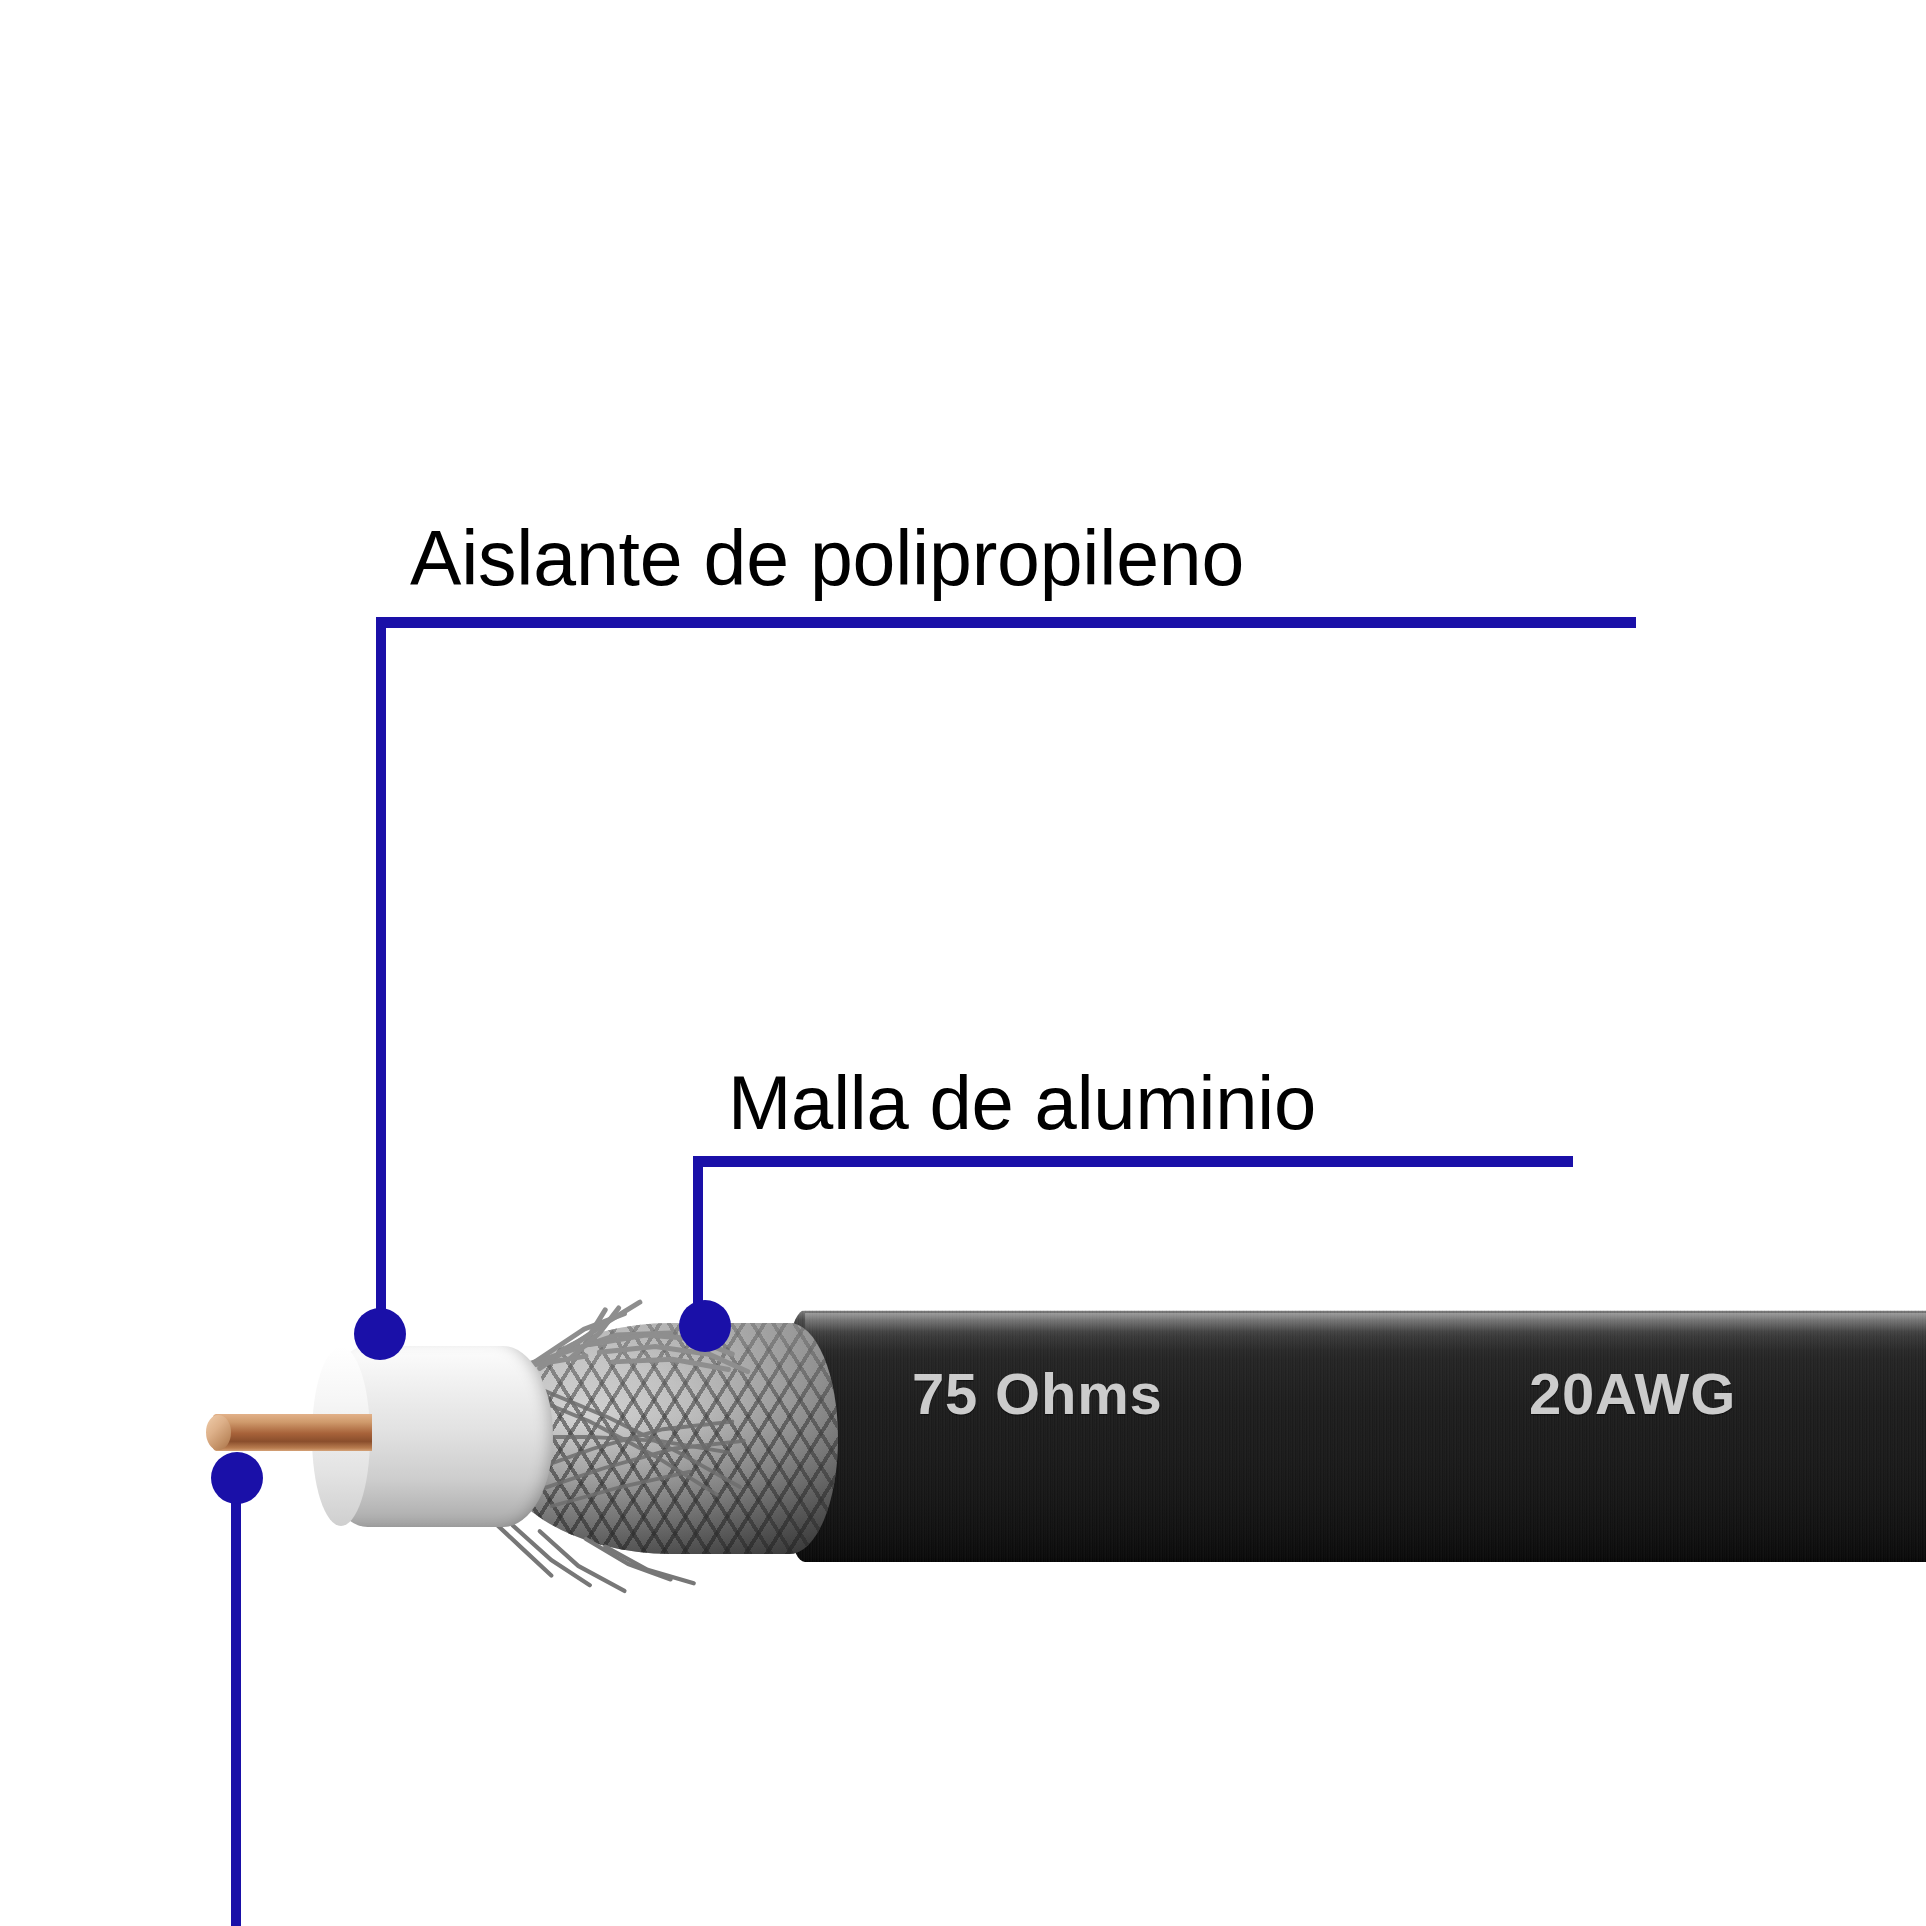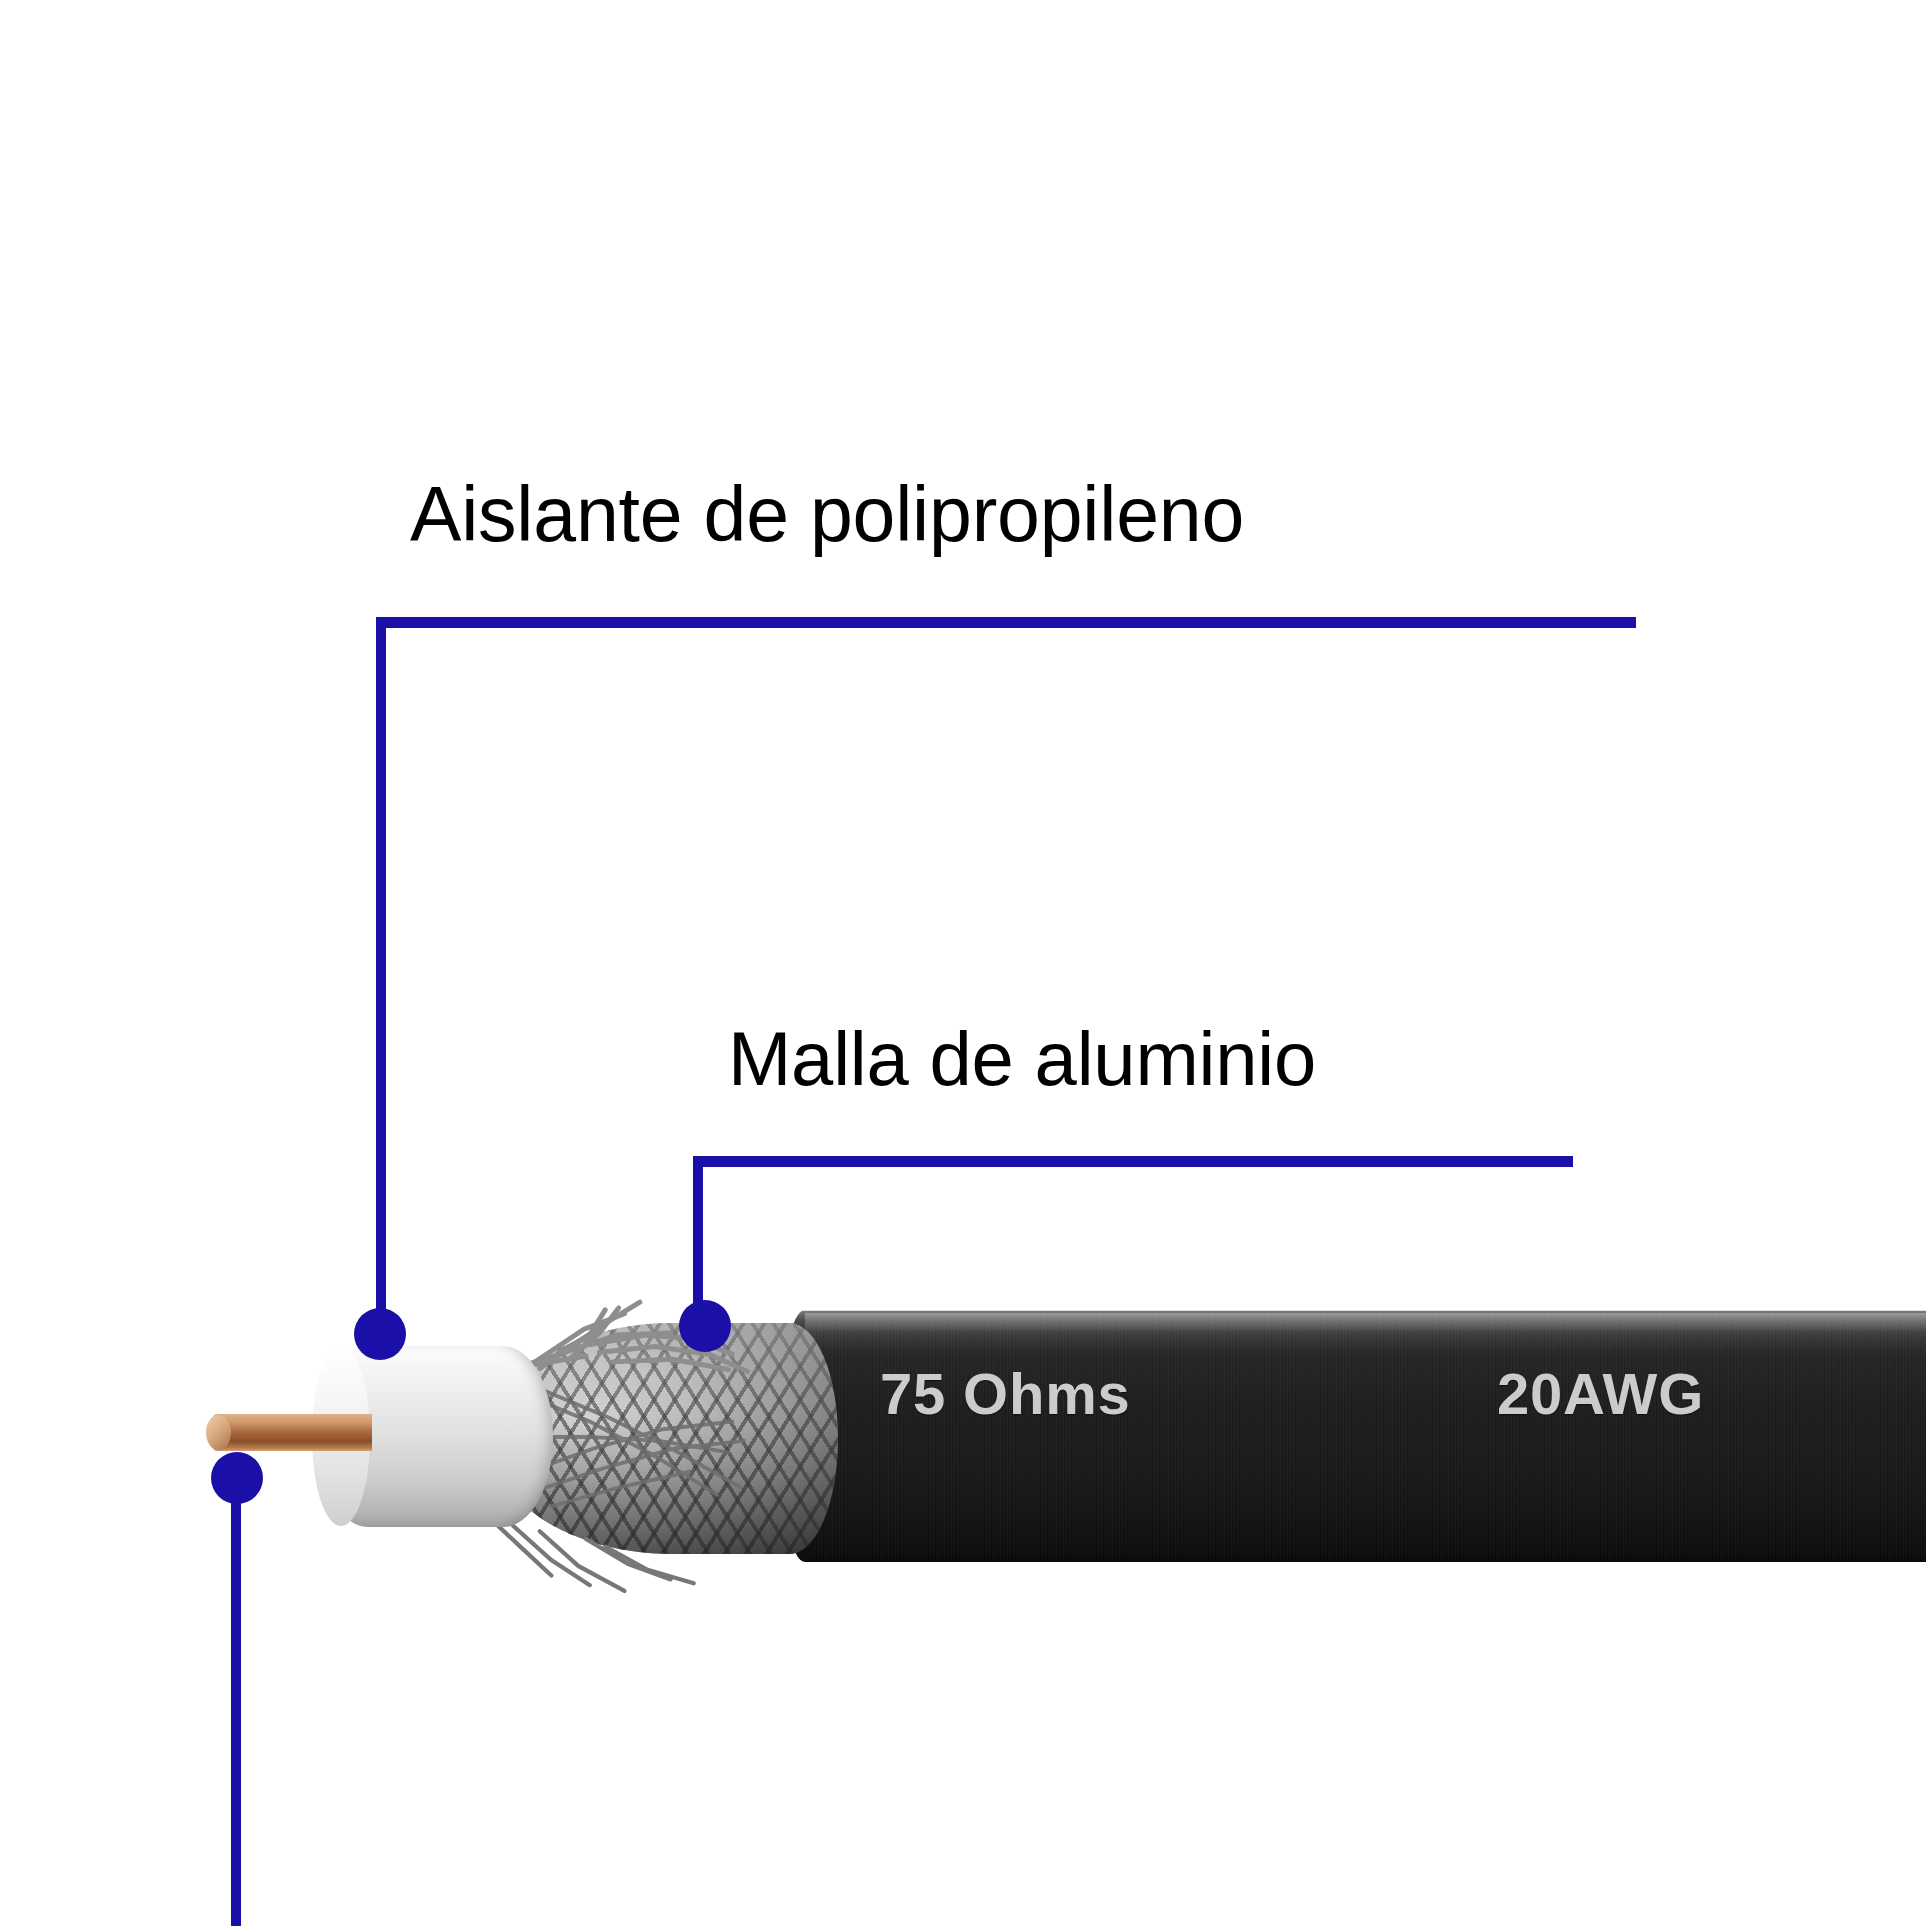--- a/index.html
+++ b/index.html
@@ -18,20 +18,21 @@
 
   
   .callout-label {
     position: absolute;
     color: #000000;
     font-family: "Liberation Sans", sans-serif;
     font-weight: 400;
     white-space: nowrap;
     line-height: 1;
     letter-spacing: -0.2px;
+    margin-top: 44px;
   }
 
   
   .leader-h {
     position: absolute;
     background: #1a10a8;
   }
   .leader-v {
     position: absolute;
     background: #1a10a8;
@@ -107,20 +108,21 @@
     position: absolute;
     top: 89px;
     color: #d9d9d9;
     font-family: "Liberation Sans", sans-serif;
     font-weight: 700;
     font-size: 58px;
     letter-spacing: 0.8px;
     white-space: nowrap;
     text-shadow: 0 0.8px 1.2px rgba(0,0,0,0.65);
     opacity: 0.93;
+    margin-left: 32px;
   }
   #jacket-text-0 { left: 880px; }
   #jacket-text-1 { left: 1497px; }
 
   
   .braid-shell {
     position: absolute;
     left: 491px;
     top: 52px;
     width: 347px;

